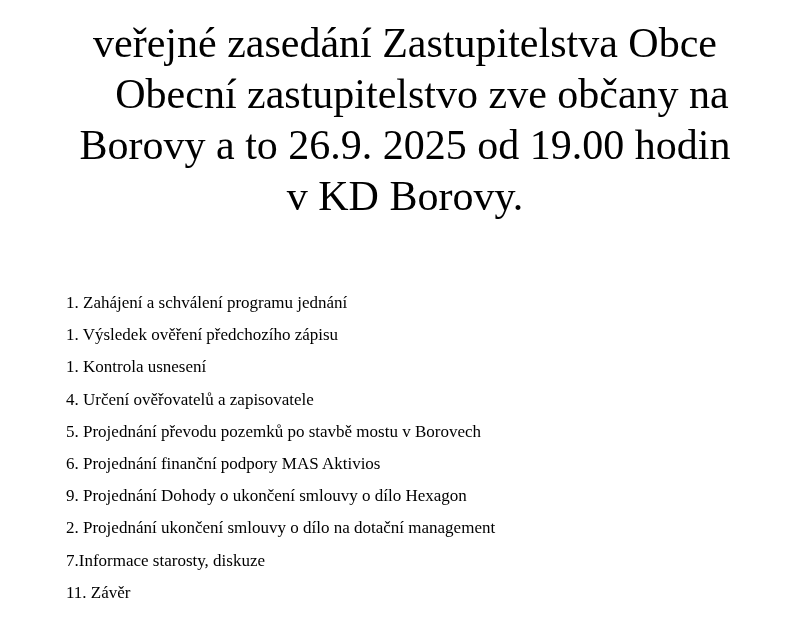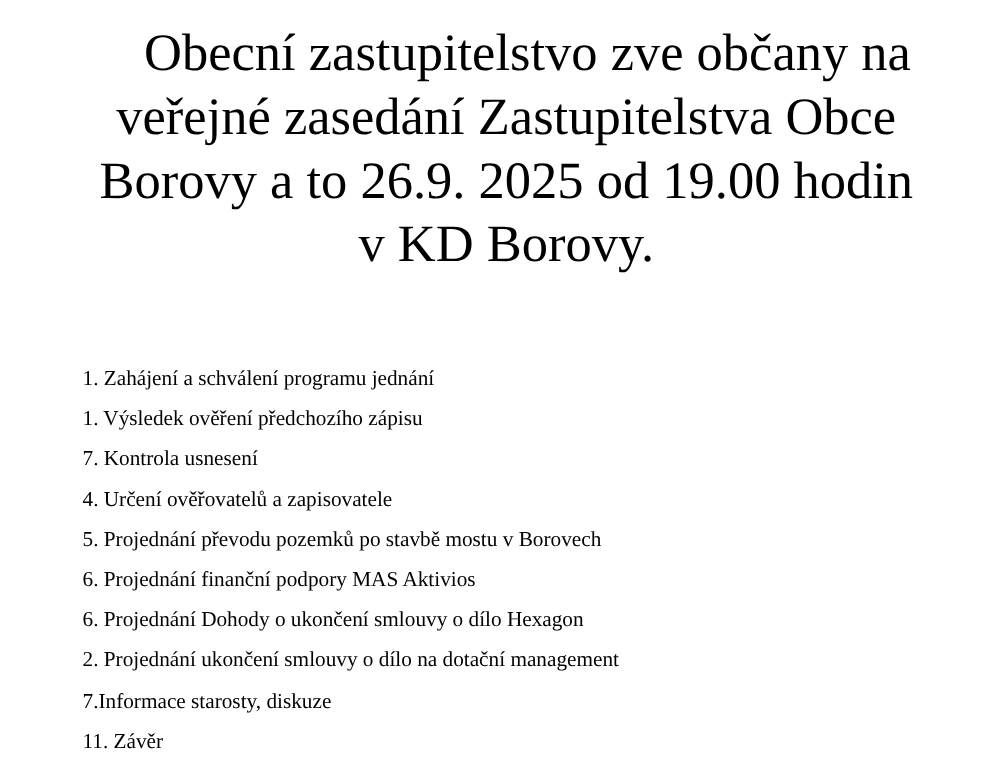--- a/index.html
+++ b/index.html
@@ -45,30 +45,30 @@
       font-size: 17px;
       line-height: 32.2px;
       white-space: nowrap;
       margin-left: 40px;
     }
   </style>
 </head>
 <body>
 
 <h1 class="title">
+  <span class="line">veřejné zasedání Zastupitelstva Obce</span>
   <span class="line first">Obecní zastupitelstvo zve občany na</span>
-  <span class="line">veřejné zasedání Zastupitelstva Obce</span>
   <span class="line">Borovy a to 26.9. 2025 od 19.00 hodin</span>
   <span class="line">v KD Borovy.</span>
 </h1>
 
 <ul class="agenda">
   <li>1. Zahájení a schválení programu jednání</li>
   <li>1. Výsledek ověření předchozího zápisu</li>
-  <li>7. Kontrola usnesení</li>
+  <li>1. Kontrola usnesení</li>
   <li>4. Určení ověřovatelů a zapisovatele</li>
   <li>5. Projednání převodu pozemků po stavbě mostu v Borovech</li>
   <li>6. Projednání finanční podpory MAS Aktivios</li>
-  <li>6. Projednání Dohody o ukončení smlouvy o dílo Hexagon</li>
+  <li>9. Projednání Dohody o ukončení smlouvy o dílo Hexagon</li>
   <li>2. Projednání ukončení smlouvy o dílo na dotační management</li>
   <li>7.Informace starosty, diskuze</li>
   <li>11. Závěr</li>
 </ul>
 
 </body></html>

